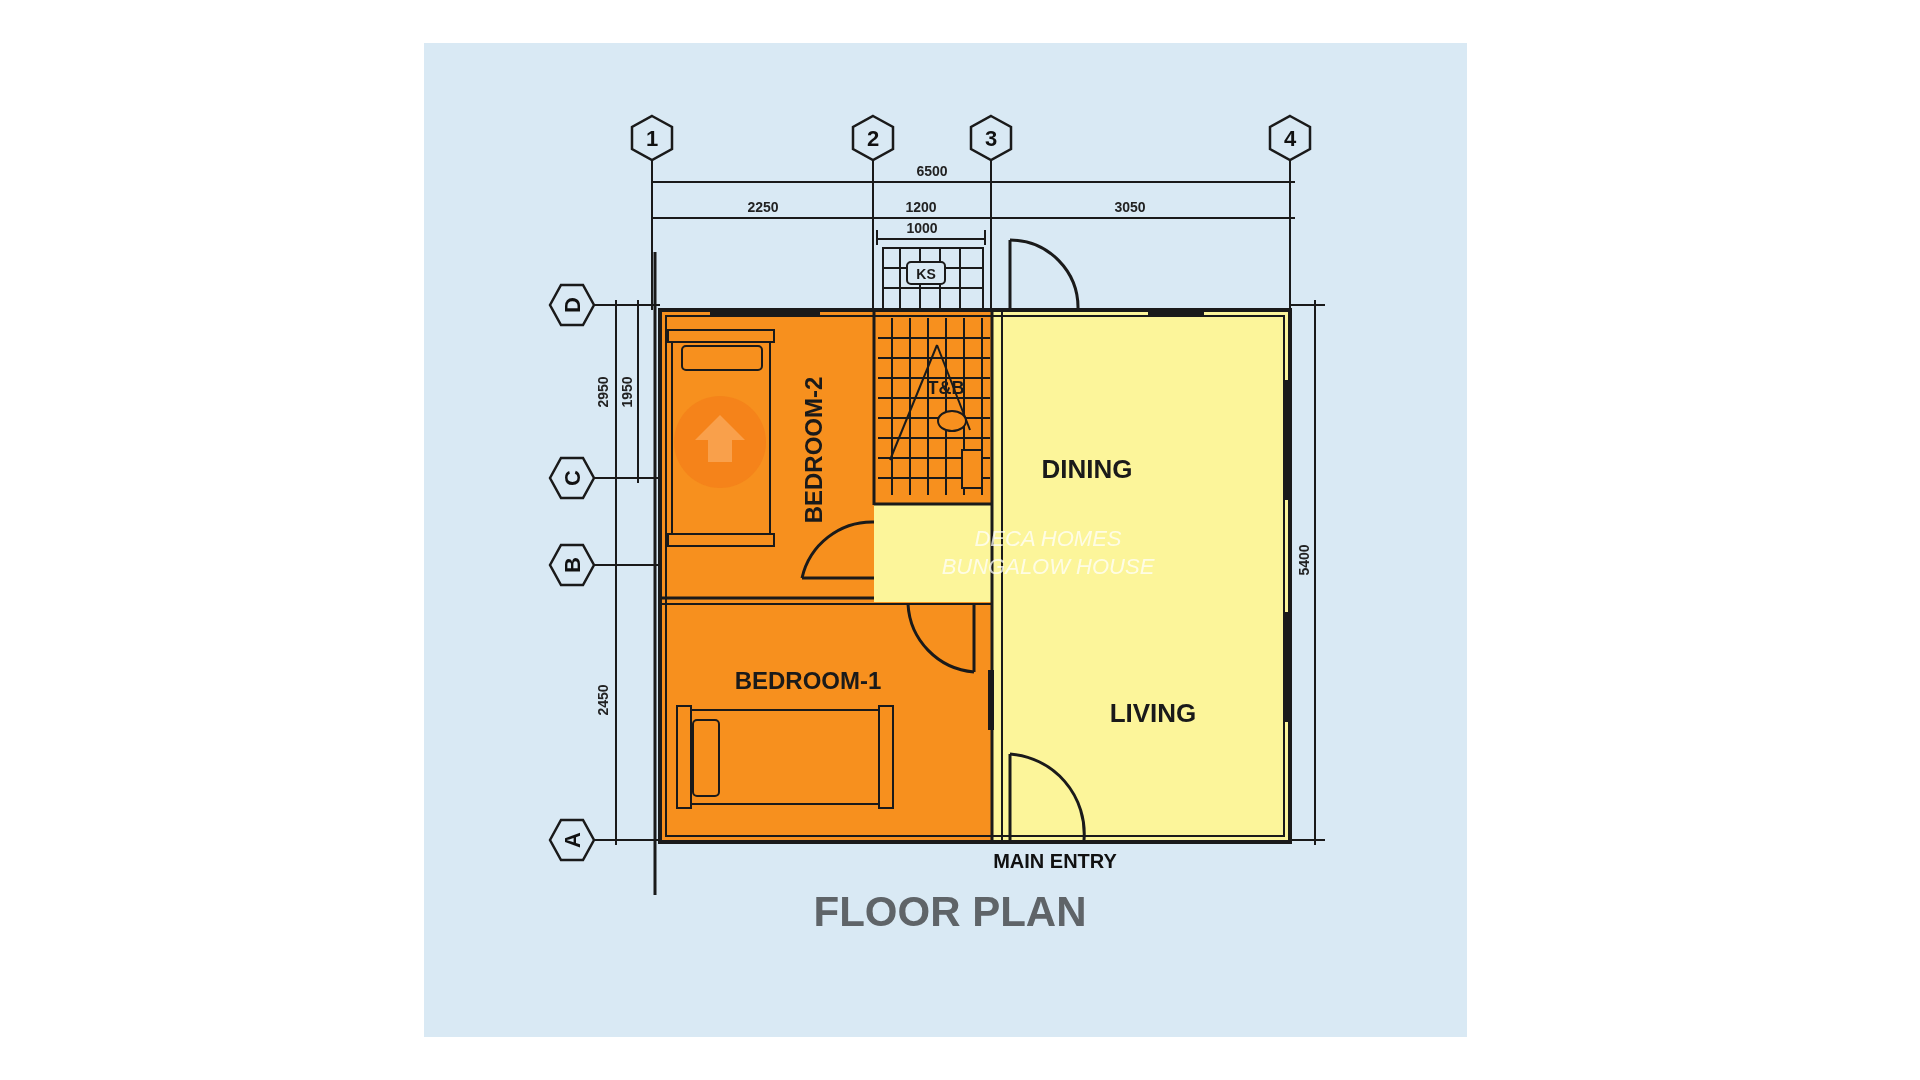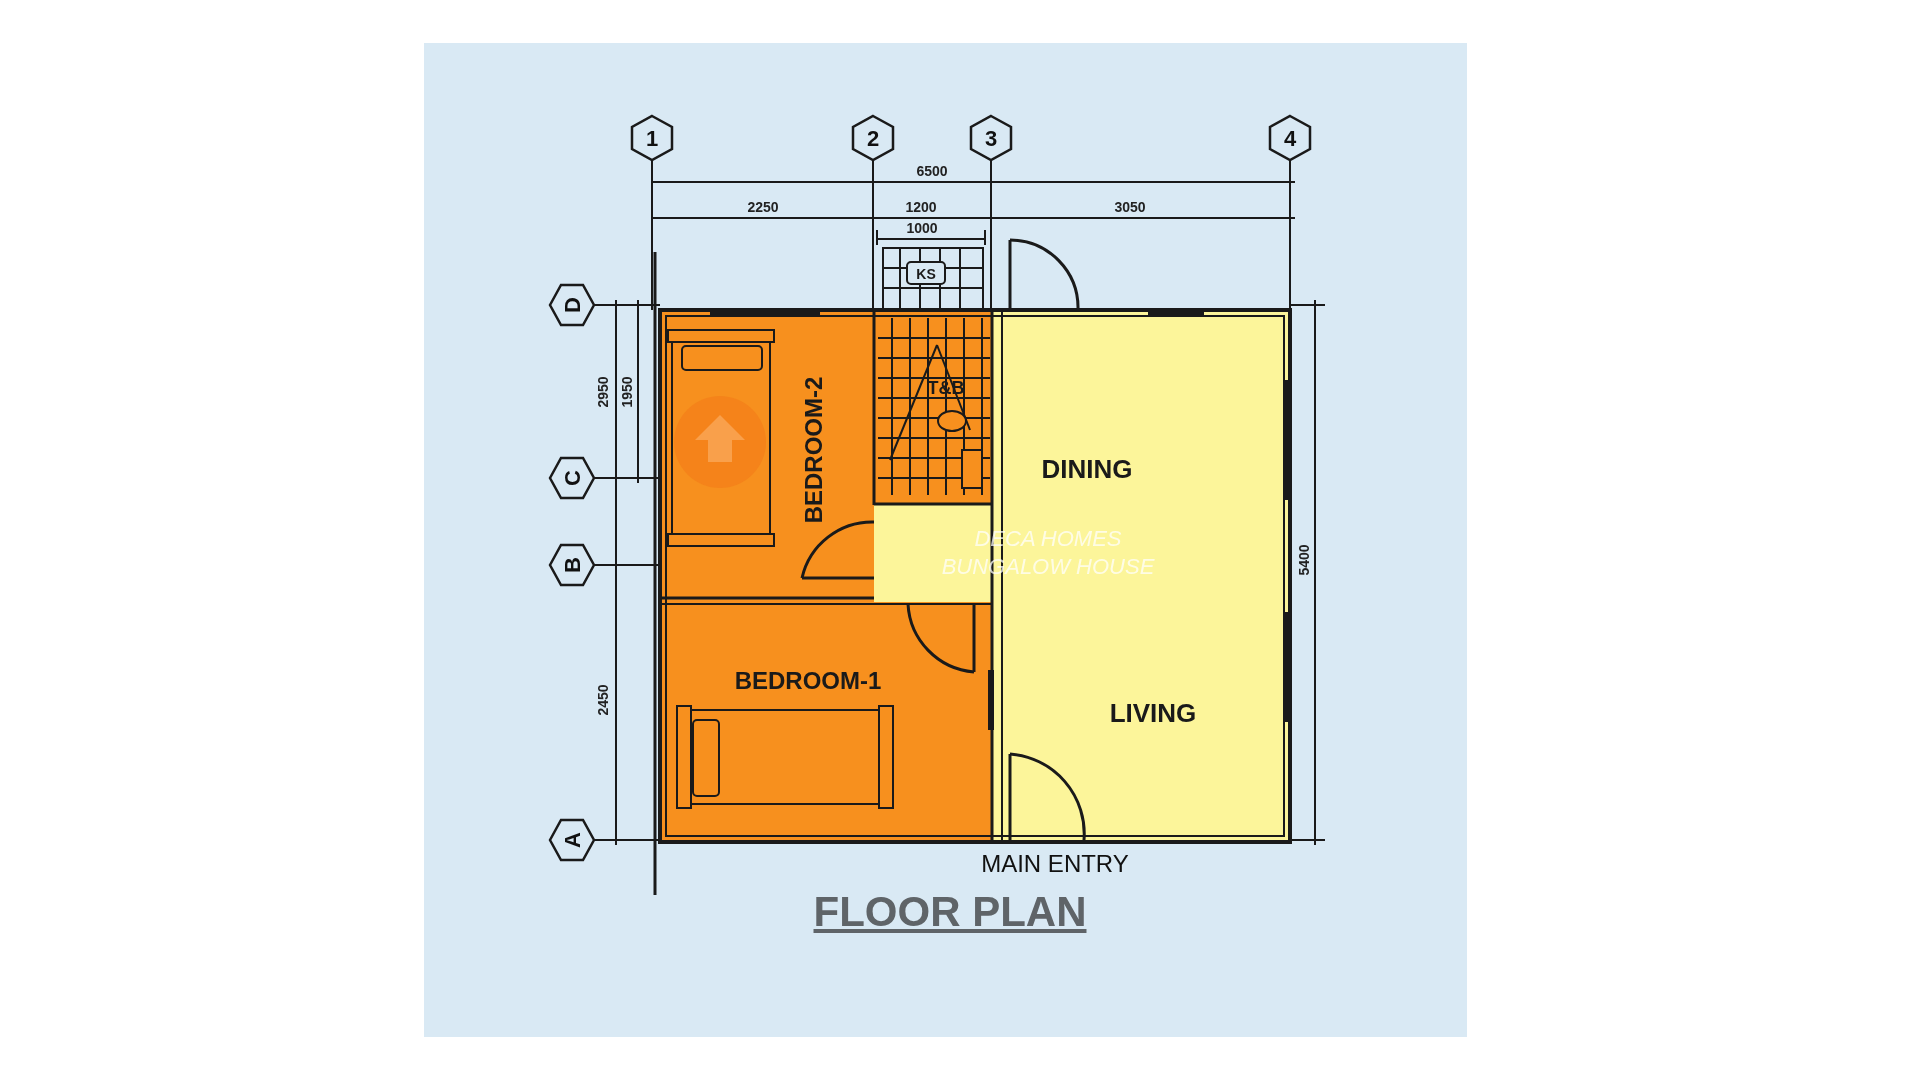--- a/index.html
+++ b/index.html
@@ -3,22 +3,22 @@
 <meta charset="utf-8">
 <style>
   html,body{margin:0;padding:0;background:#ffffff;}
   body{width:1920px;height:1080px;position:relative;overflow:hidden;font-family:"Liberation Sans",sans-serif;}
   #panel{position:absolute;left:424px;top:43px;width:1043px;height:994px;background:#d9e9f4;}
   svg{position:absolute;left:0;top:0;}
   .lbl{font-family:"Liberation Sans",sans-serif;font-weight:bold;fill:#1a1a1a;}
   .dim{font-family:"Liberation Sans",sans-serif;font-weight:bold;fill:#222;font-size:14px;}
   .grid{font-family:"Liberation Sans",sans-serif;font-weight:bold;fill:#111;font-size:22px;}
   .wm{font-family:"Liberation Sans",sans-serif;font-style:italic;fill:#ffffff;opacity:.75;font-size:22px;}
-  .title{position:absolute;left:810px;top:888px;width:280px;text-align:center;font-weight:bold;font-size:42px;color:#5f6468;font-family:"Liberation Sans",sans-serif;text-decoration:underline;}
-  .entry{position:absolute;left:975px;top:850px;width:160px;text-align:center;font-weight:normal;font-size:24px;color:#111;font-family:"Liberation Sans",sans-serif;}
+  .title{position:absolute;left:810px;top:888px;width:280px;text-align:center;font-weight:bold;font-size:42px;color:#5f6468;font-family:"Liberation Sans",sans-serif;}
+  .entry{position:absolute;left:975px;top:850px;width:160px;text-align:center;font-weight:bold;font-size:20px;color:#111;font-family:"Liberation Sans",sans-serif;}
 </style>
 </head>
 <body>
 
 <div id="panel"></div>
 
 <svg width="1920" height="1080" viewBox="0 0 1920 1080">
 
   <rect x="662" y="312" width="212" height="290" fill="#f7901e"></rect>
   <rect x="874" y="312" width="118" height="192" fill="#f7901e"></rect>

